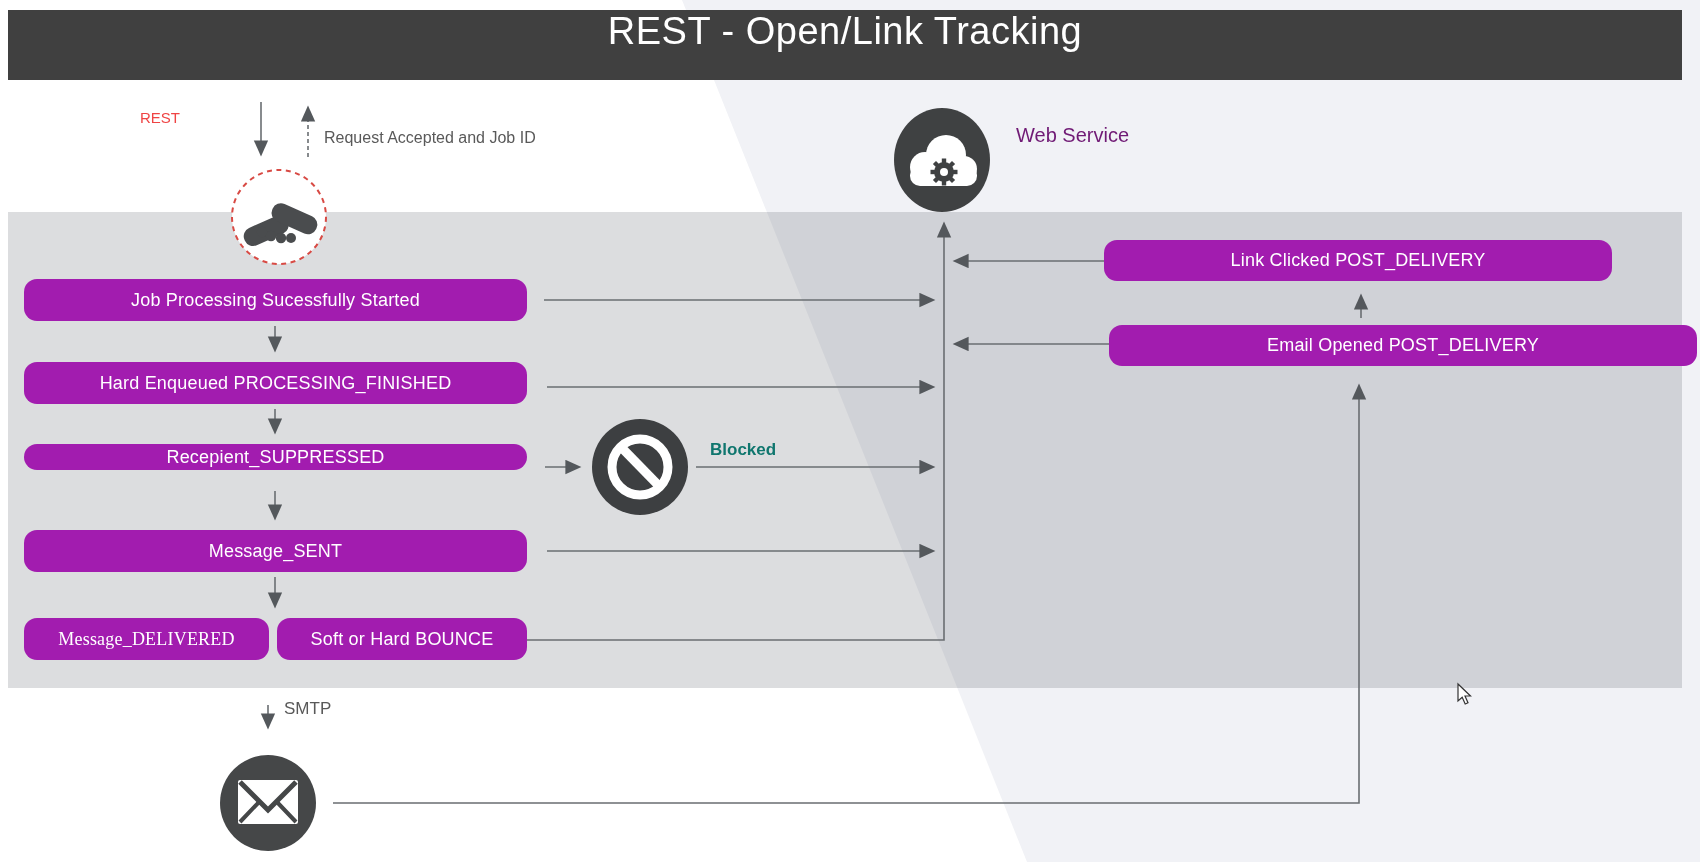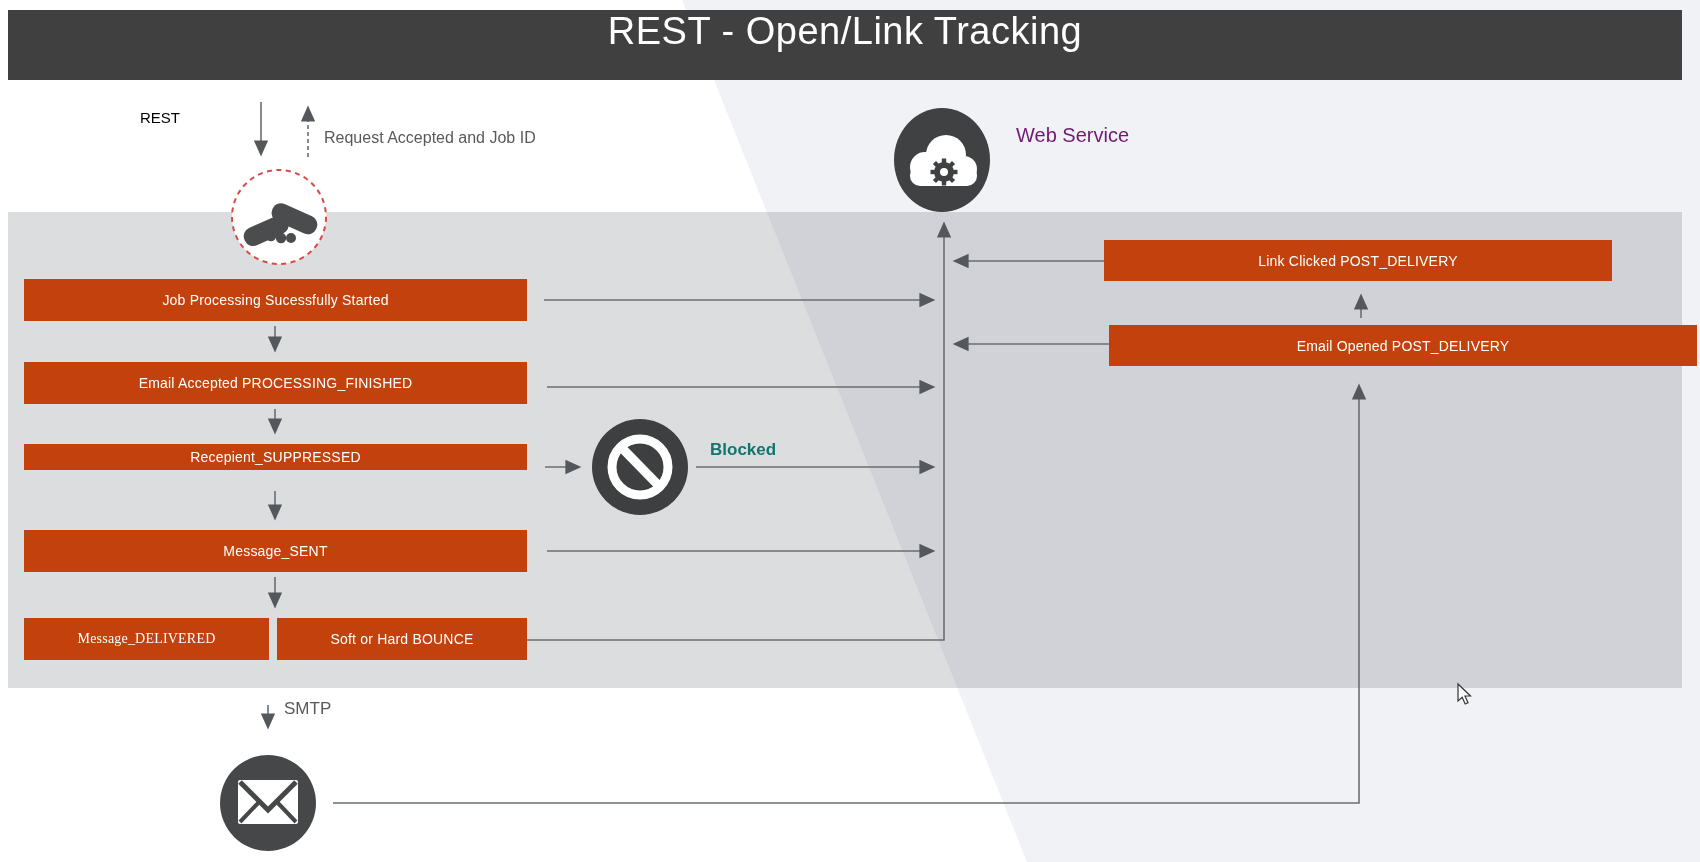--- a/index.html
+++ b/index.html
@@ -7,25 +7,25 @@
          font-family:"Liberation Sans", sans-serif;}
   .bg-diagonal{position:absolute;left:0;top:0;width:1700px;height:862px;
 0;               background:#f1f2f6;
                clip-path:polygon(682px 0px,1700px 0px,1700px 862px,1027px 862px);}
   .band{position:absolute;left:8px;top:212px;width:1674px;height:476px;
         background:rgba(70,76,84,0.19);}
   .banner{position:absolute;left:8px;top:10px;width:1674px;height:70px;background:#404040;
           display:flex;align-items:flex-start;justify-content:center;}
   .banner .title{color:#ffffff;font-size:38px;font-weight:400;letter-spacing:0.5px;}
   svg.connectors{position:absolute;left:0;top:0;width:1700px;height:862px;}
-  .redbox{position:absolute;background:#c2410c;color:#ffffff;display:flex;
-          align-items:center;justify-content:center;font-size:14px;letter-spacing:0.2px;
-          text-align:center;}
+  .redbox{position:absolute;background:#a21caf;color:#ffffff;display:flex;
+          align-items:center;justify-content:center;font-size:18px;letter-spacing:0.2px;
+          text-align:center;border-radius:13px;}
   .lbl{position:absolute;white-space:nowrap;}
-  .lbl-rest{left:140px;top:109px;font-size:15px;color:#000000;}
+  .lbl-rest{left:140px;top:109px;font-size:15px;color:#ef4444;}
   .lbl-response{left:324px;top:129px;font-size:16px;color:#595959;text-align:center;}
   .lbl-web{left:1016px;top:124px;font-size:20px;color:#701a75;}
   .lbl-blocked{left:710px;top:440px;font-size:17px;font-weight:bold;color:#0f766e;}
   .lbl-smtp{left:284px;top:699px;font-size:17px;color:#595959;}
 </style>
 </head>
 <body>
 
 <div class="stage">
 
@@ -110,21 +110,21 @@
       <path d="M240 782 L268 810 L296 782" fill="none" stroke="#454748" stroke-width="5"></path>
       <path d="M240 822 L260 801 M296 822 L276 801" fill="none" stroke="#454748" stroke-width="4"></path>
     </g>
 
     <g transform="translate(1458,684)">
       <path d="M0 0 L0 17 L4.2 13.2 L7.2 20 L10 18.8 L7 12 L12.5 12 Z" fill="#ffffff" stroke="#333333" stroke-width="1.2"></path>
     </g>
   </svg>
 
   <div class="redbox" style="left:24px;top:279px;width:503px;height:42px;">Job Processing Sucessfully Started</div>
-  <div class="redbox" style="left:24px;top:362px;width:503px;height:42px;">Email Accepted PROCESSING_FINISHED</div>
+  <div class="redbox" style="left:24px;top:362px;width:503px;height:42px;">Hard Enqueued PROCESSING_FINISHED</div>
   <div class="redbox" style="left:24px;top:444px;width:503px;height:26px;">Recepient_SUPPRESSED</div>
   <div class="redbox" style="left:24px;top:530px;width:503px;height:42px;">Message_SENT</div>
   <div class="redbox" style="left:24px;top:618px;width:245px;height:42px;font-family:Liberation Serif, serif;">Message_DELIVERED</div>
   <div class="redbox" style="left:277px;top:618px;width:250px;height:42px;">Soft or Hard BOUNCE</div>
 
   <div class="redbox" style="left:1104px;top:240px;width:508px;height:41px;">Link Clicked POST_DELIVERY</div>
   <div class="redbox" style="left:1109px;top:325px;width:588px;height:41px;">Email Opened POST_DELIVERY</div>
 
   <div class="lbl lbl-rest">REST</div>
   <div class="lbl lbl-response">Request Accepted and Job ID</div>

